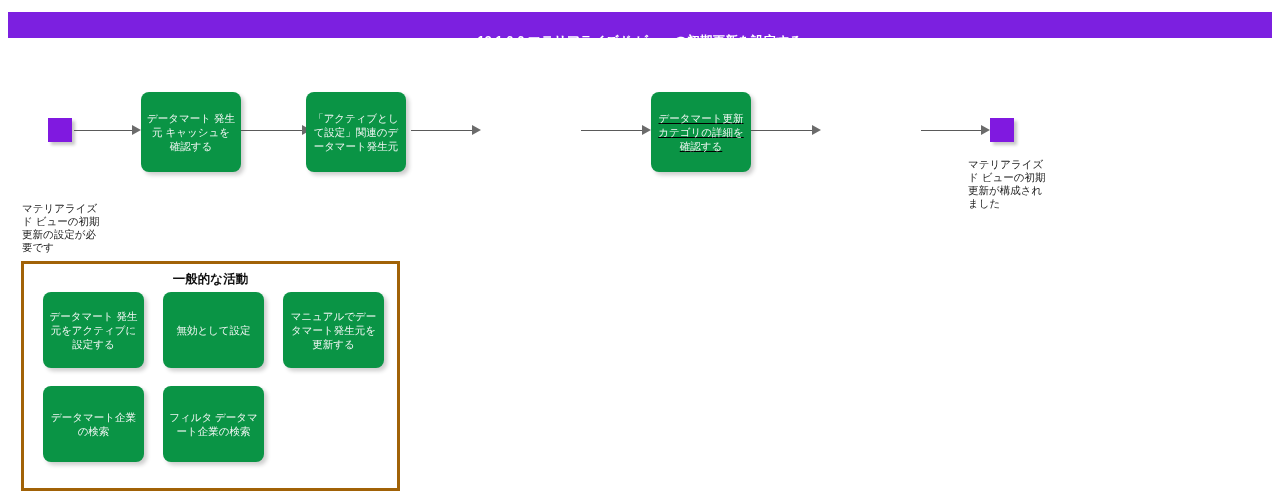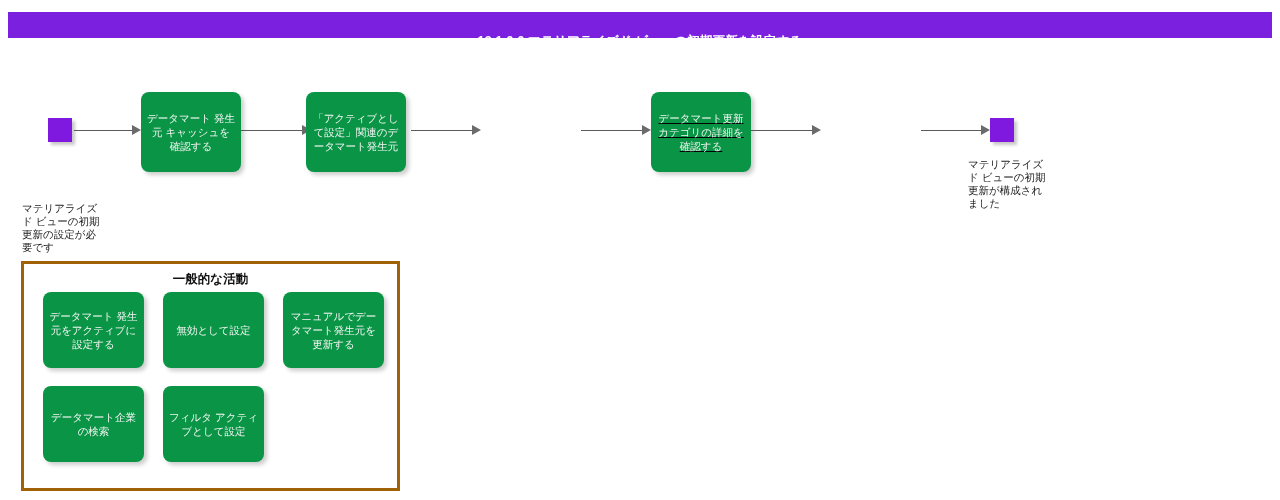--- a/index.html
+++ b/index.html
@@ -259,16 +259,16 @@
     <div class="act-node">
       <div class="act-text">無効として設定</div>
     </div>
     <div class="act-node">
       <div class="act-text">マニュアルでデータマート発生元を更新する</div>
     </div>
     <div class="act-node">
       <div class="act-text">データマート企業の検索</div>
     </div>
     <div class="act-node">
-      <div class="act-text">フィルタ アクティブとして設定</div>
+      <div class="act-text">フィルタ データマート企業の検索</div>
     </div>
   </div>
 </div>
 
 </body></html>

